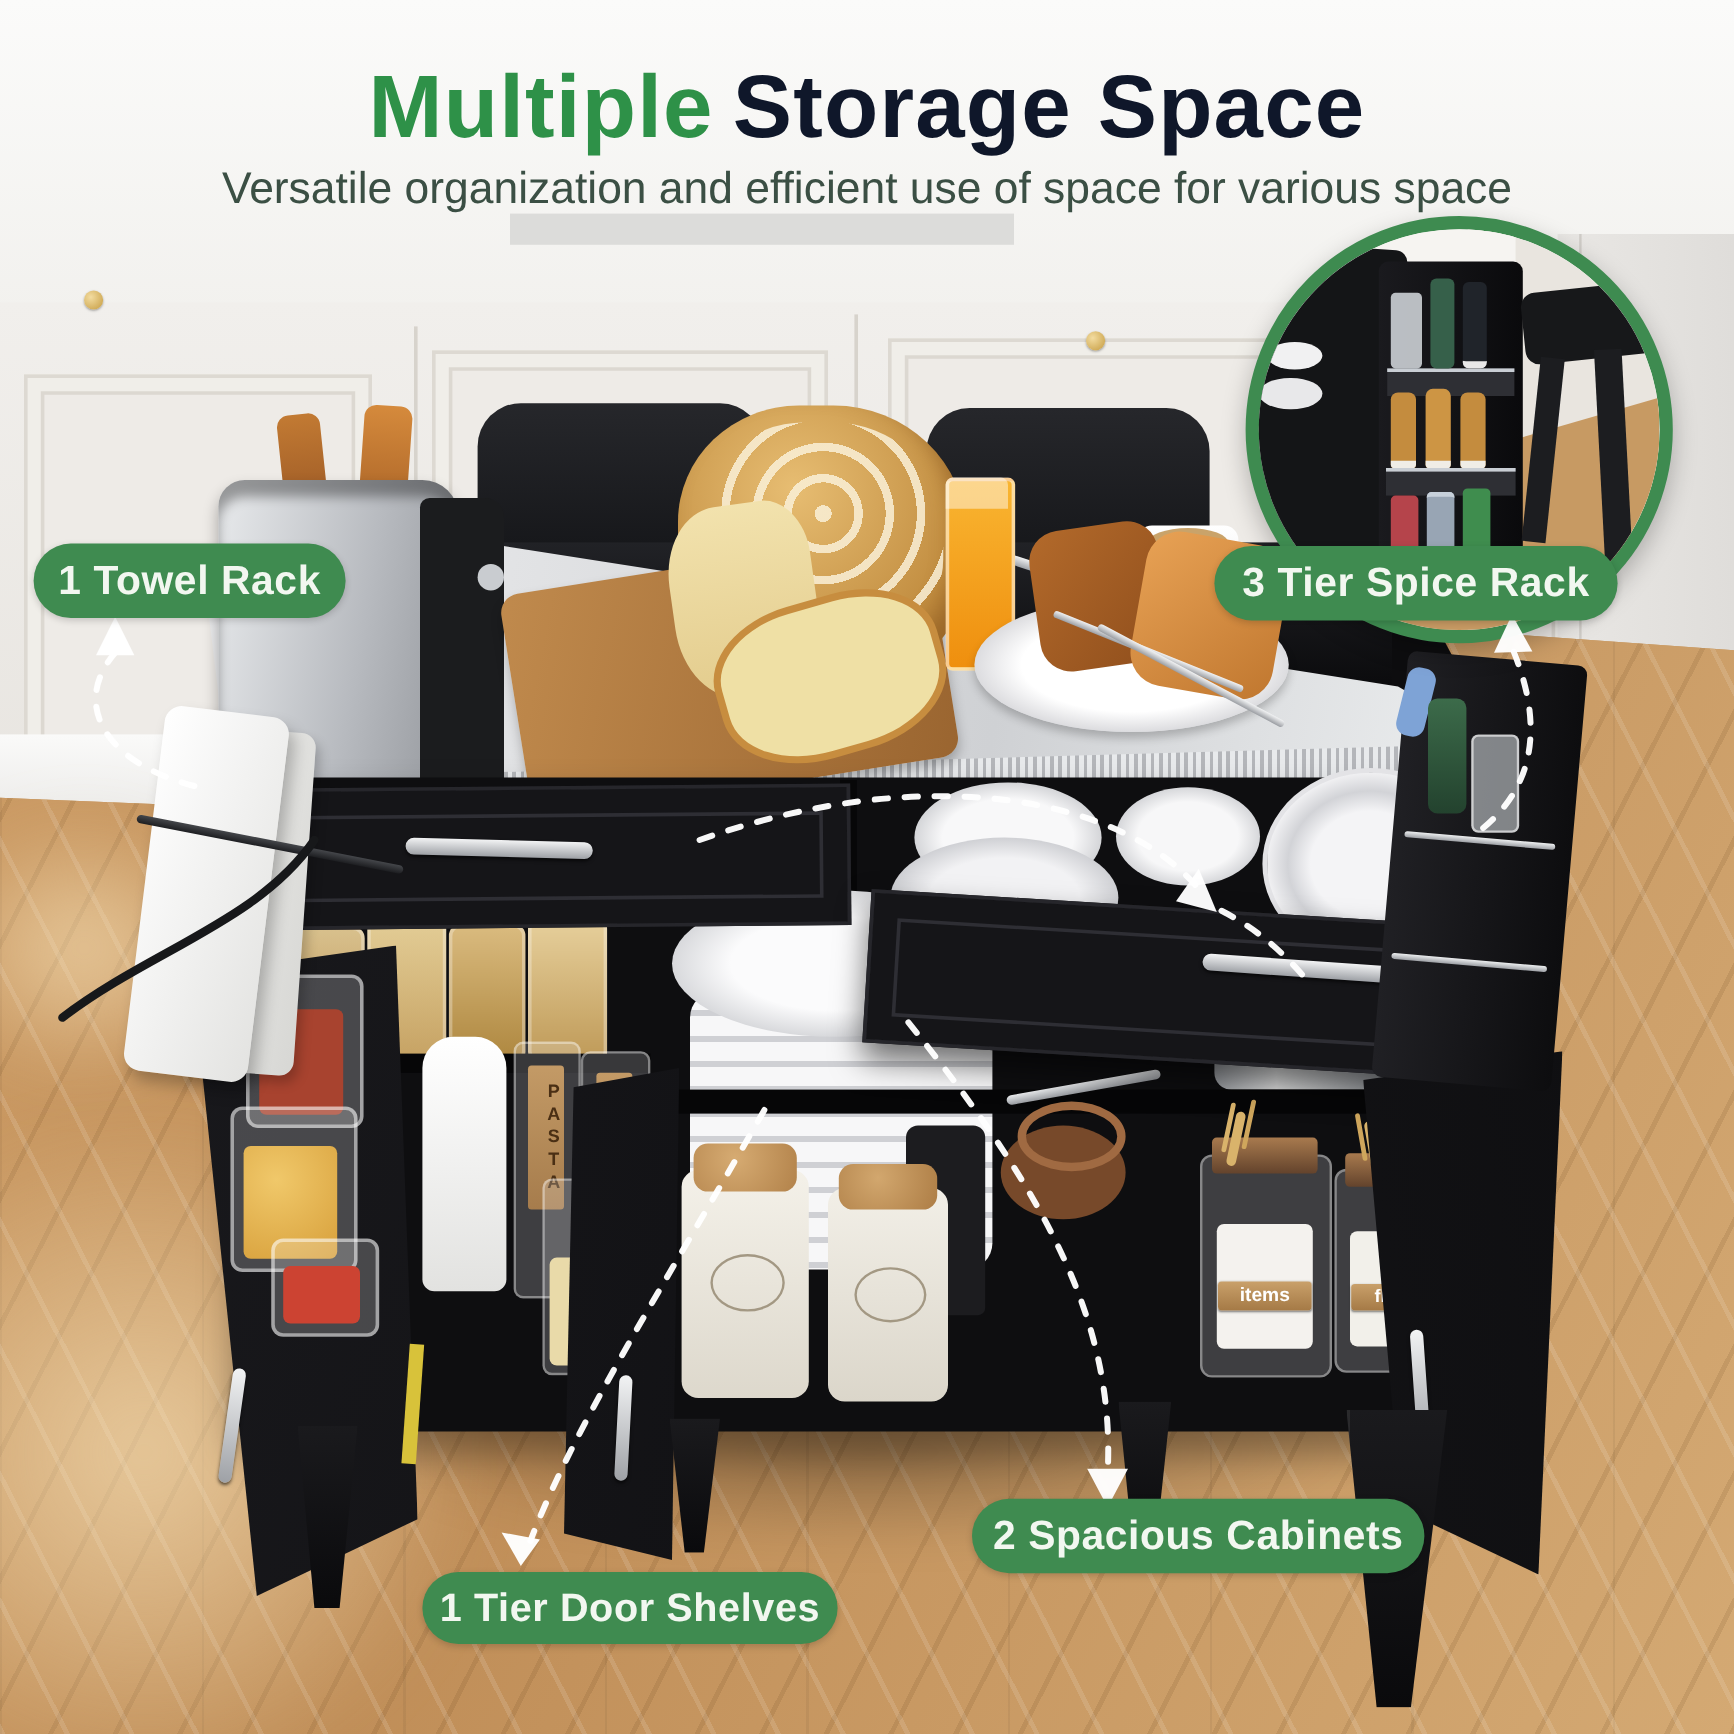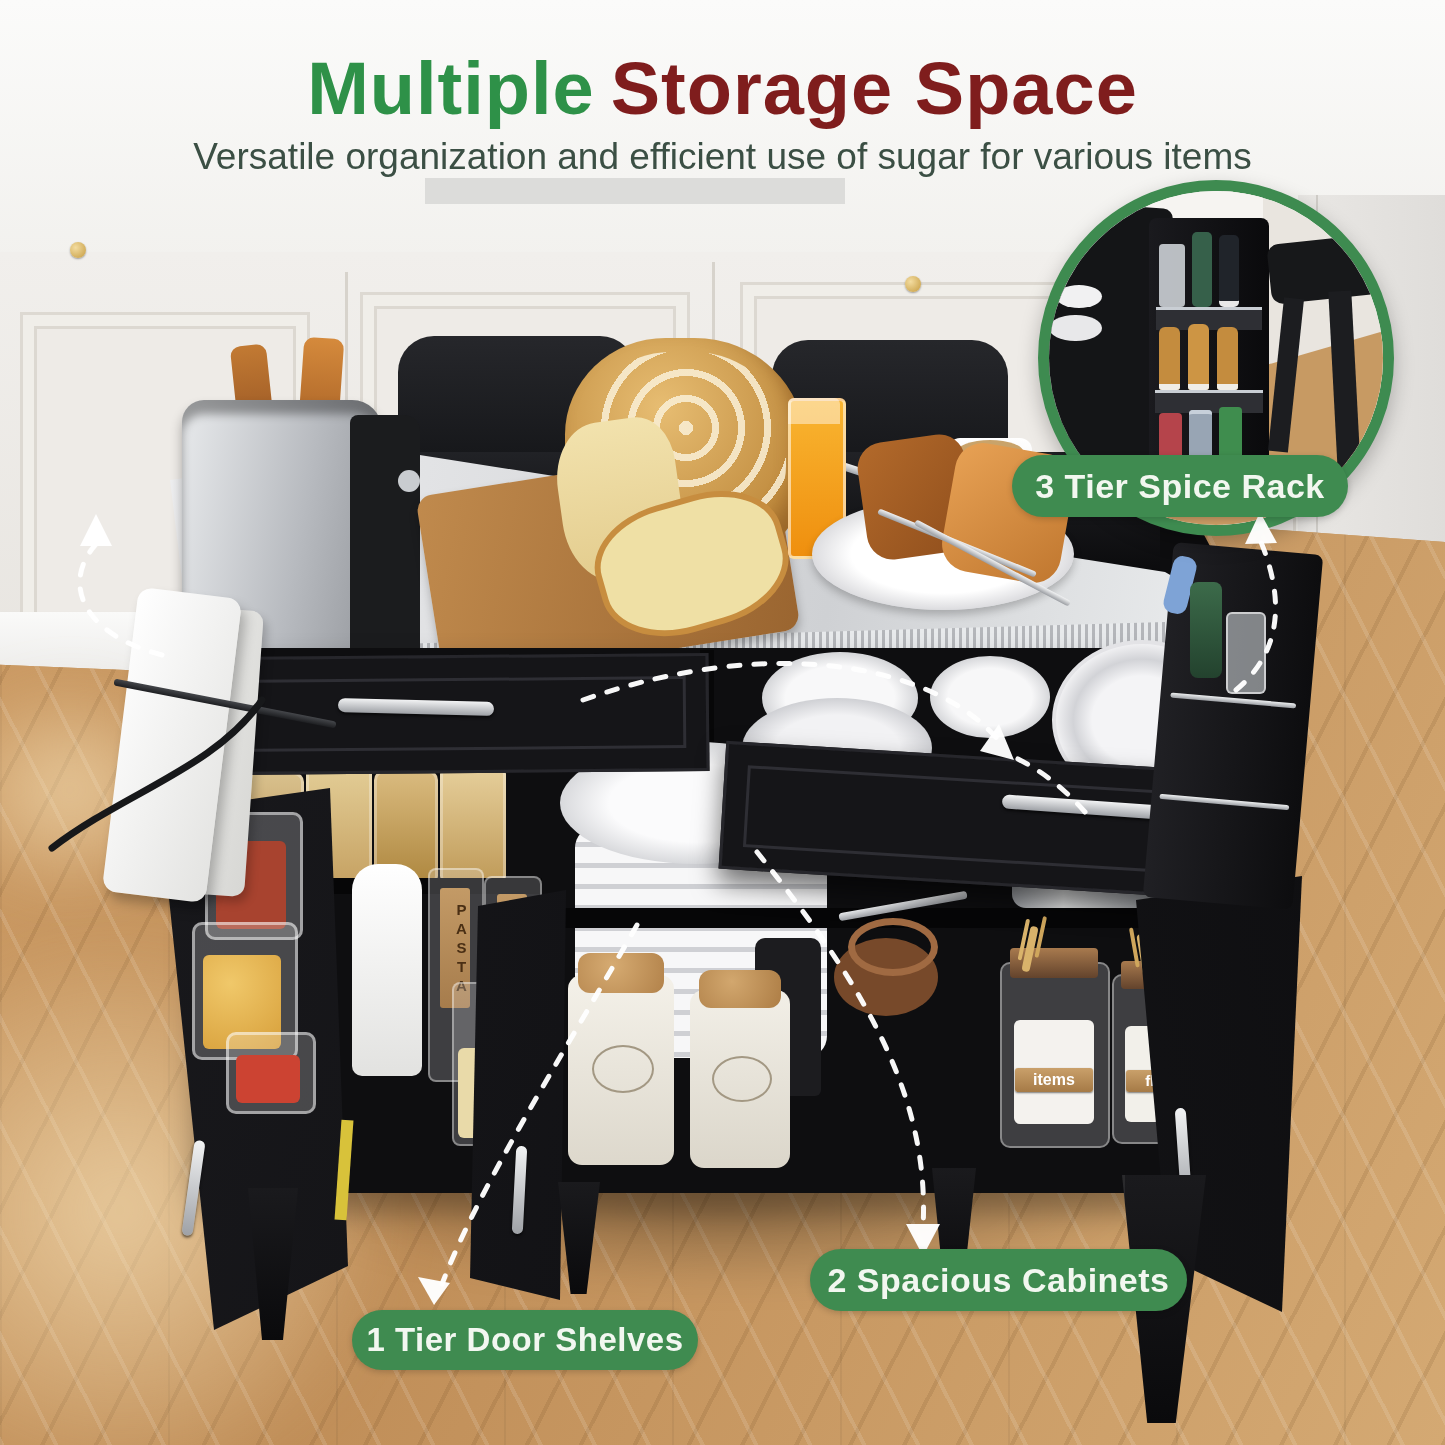--- a/index.html
+++ b/index.html
@@ -21,21 +21,21 @@
     background-color:#c6975f;
     background-image:
       repeating-linear-gradient(63deg, rgba(255,255,255,0.12) 0 4px, rgba(255,255,255,0) 4px 48px),
       repeating-linear-gradient(-63deg, rgba(92,58,20,0.12) 0 4px, rgba(92,58,20,0) 4px 48px),
       repeating-linear-gradient(90deg, rgba(0,0,0,0.05) 0 2px, transparent 2px 168px),
       linear-gradient(115deg,#d0a069 0%,#c08e58 45%,#d4a973 100%);}
   .floor-light{border-radius:50%;filter:blur(28px);background:radial-gradient(closest-side,rgba(255,238,199,.6),rgba(255,238,199,0));}
   
   .title{left:0;top:46px;width:1445px;text-align:center;font-size:74px;font-weight:800;letter-spacing:1px;}
   .title .accent{color:#2e9148;}
-  .title .rest{color:#7f1d1d;margin-left:16px;}
+  .title .rest{color:#0f172a;margin-left:16px;}
   .subtitle{left:0;top:136px;width:1445px;text-align:center;font-size:37px;font-weight:500;color:#3b4f44;}
   
   .chair{background:linear-gradient(#26272b,#141518);border-radius:36px 36px 0 0;}
   .bar{left:383px;top:452px;width:780px;height:120px;background:linear-gradient(#212226,#0b0b0d);}
   .bar-end{left:1160px;top:452px;width:85px;height:205px;background:#0d0d0f;clip-path:polygon(0 0,100% 78%,100% 100%,0 58%);}
   .steel{left:0;top:0;width:1445px;height:1445px;
     clip-path:polygon(170px 480px,388px 450px,1165px 572px,1242px 616px,1236px 652px,192px 660px);
     background:linear-gradient(100deg,#fafafb 0%,#e2e3e5 30%,#cfd1d4 55%,#eceeef 80%,#dddfe1 100%);}
   .steel-edge{left:0;top:0;width:1445px;height:1445px;
     clip-path:polygon(188px 650px,1236px 620px,1240px 656px,194px 682px);
@@ -82,21 +82,21 @@
   <div class="abs wall-right"></div>
   <div class="abs corner-line"></div>
   <div class="abs counter-left"></div>
   <div class="abs floor"></div>
   <div class="abs floor-light" style="left:-160px;top:930px;width:560px;height:560px;"></div>
   <div class="abs floor-light" style="left:-60px;top:680px;width:260px;height:220px;"></div>
 
   <div class="abs title">
     <span class="accent">Multiple</span><span class="rest">Storage Space</span>
   </div>
-  <div class="abs subtitle">Versatile organization and efficient use of sugar for various items</div>
+  <div class="abs subtitle">Versatile organization and efficient use of space for various space</div>
 
   <div class="abs" style="left:0;top:0;width:1445px;height:1445px;z-index:10;">
     <div class="abs" style="left:300px;top:1130px;width:850px;height:160px;border-radius:50%;background:radial-gradient(closest-side,rgba(0,0,0,.28),rgba(0,0,0,0));filter:blur(16px);"></div>
     <div class="abs chair" style="left:398px;top:336px;width:238px;height:140px;"></div>
     <div class="abs chair" style="left:772px;top:340px;width:236px;height:140px;"></div>
     <div class="abs bar"></div>
     <div class="abs bar-end"></div>
     <div class="abs steel"></div>
     <div class="abs steel-edge"></div>
 
@@ -271,17 +271,18 @@
     </g>
     <g fill="#ffffff" opacity="0.97">
       <polygon points="96,514 80,546 112,546"></polygon>
       <polygon points="1260,512 1245,544 1277,543"></polygon>
       <polygon points="1014,760 980,751 999,724"></polygon>
       <polygon points="923,1256 906,1224 940,1224"></polygon>
       <polygon points="434,1305 418,1277 450,1283"></polygon>
     </g>
   </svg>
 
+  <div class="abs pill" style="left:28px;top:453px;width:260px;height:62px;">1 Towel Rack</div>
   <div class="abs pill" style="left:1012px;top:455px;width:336px;height:62px;">3 Tier Spice Rack</div>
   <div class="abs pill" style="left:810px;top:1249px;width:377px;height:62px;">2 Spacious Cabinets</div>
   <div class="abs pill" style="left:352px;top:1310px;width:346px;height:60px;font-size:33px;">1 Tier Door Shelves</div>
 
 </div>
 
 </body></html>

